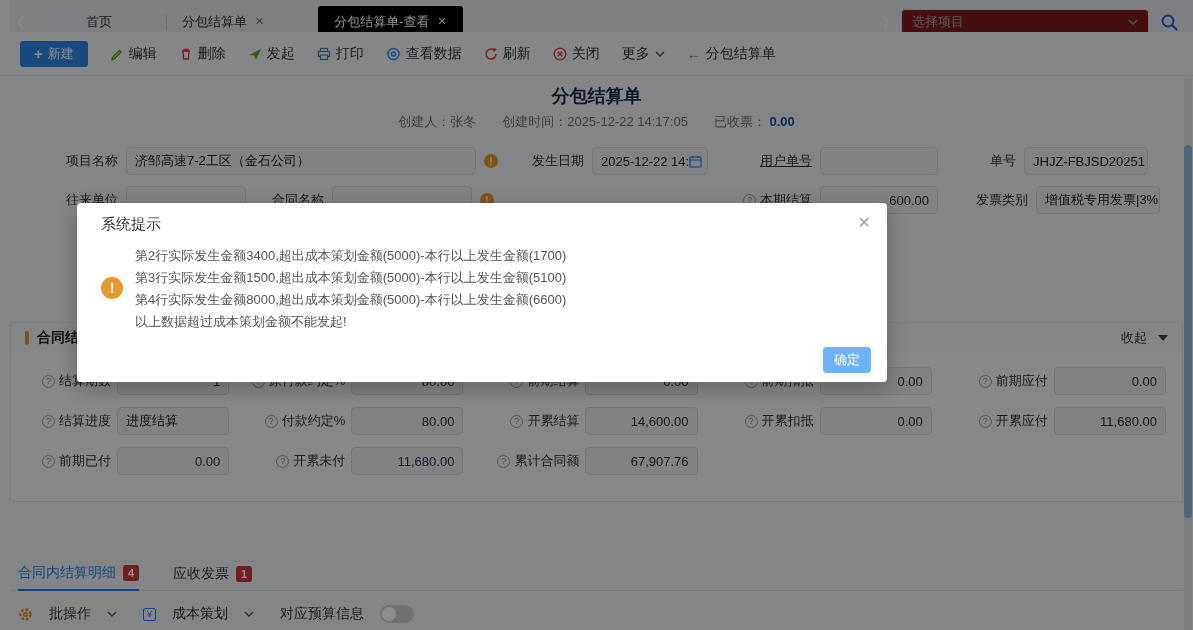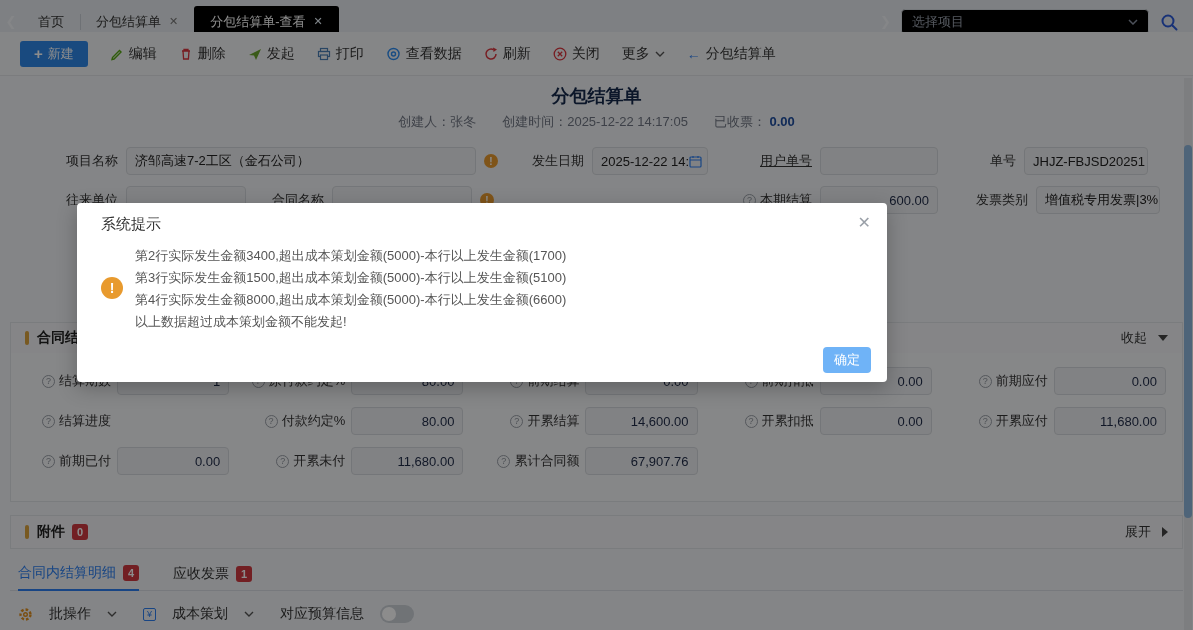--- a/index.html
+++ b/index.html
@@ -1,32 +1,32 @@
 <!DOCTYPE html>
 <html><head>
 <meta charset="utf-8">
 <style>
   * { margin:0; padding:0; box-sizing:border-box; }
   html,body { width:1193px; height:630px; }
   body { font-family:"Liberation Sans","DejaVu Sans",sans-serif; font-size:13px; color:#333; }
   .screen { position:relative; width:1193px; height:630px; background:#f1f3f6; overflow:hidden; }
 
   
-  .tabbar { position:absolute; top:0; left:0; right:0; height:44px; background:#e6eaee;
-            border-bottom:1px solid #d2d7dd; display:flex; align-items:center; }
+  .tabbar { position:absolute; top:0; left:10px; right:0; height:44px; background:#e6eaee;
+            border-bottom:1px solid #d2d7dd; display:flex; align-items:center;gap:38px; }
   .nav-back { width:22px; text-align:center; color:#f2f4f7; font-size:13px; font-weight:bold; cursor:pointer; }
   .tab { height:32px; display:flex; align-items:center; gap:8px; padding:0 16px; font-size:13px; color:#333; cursor:pointer; position:relative; }
   .tab + .tab::before { content:""; position:absolute; left:0; top:8px; height:16px; width:1px; background:#c9ced6; }
   .tab .x { color:#777; font-size:11px; }
   .tab.active { background:#000000; color:#fff; border-radius:3px 3px 0 0; }
   .tab.active .x { color:#eaf4fc; }
   .tab.active::before { display:none; }
   .tabbar-right { margin-left:auto; display:flex; align-items:center; gap:10px; padding-right:14px; }
   .nav-expand { color:#f2f4f7; font-weight:bold; font-size:13px; }
-  .proj-select { width:248px; height:26px; background:#000000; border:1px solid #d5dae1; border-radius:4px;
+  .proj-select { width:248px; height:26px; background:#7f1d1d; border:1px solid #d5dae1; border-radius:4px;
                  display:flex; align-items:center; padding:0 10px; color:#9aa1ad; }
   .proj-select .caret { margin-left:auto; }
 
   
   .toolbar { position:absolute; top:32px; left:0; right:0; height:44px; background:#f3f4f6;
              border-bottom:1px solid #e0e2e5; display:flex; align-items:center; gap:22px; padding:0 20px; }
   .btn-new { height:26px; padding:0 14px; background:#2f88e8; color:#fff; border:none; border-radius:3px;
              font-size:13px; display:flex; align-items:center; gap:5px; cursor:pointer; font-family:inherit; }
   .btn-new .plus { font-size:15px; font-weight:bold; line-height:1; }
   .tool { display:flex; align-items:center; gap:5px; font-size:14px; color:#333; cursor:pointer; }
@@ -339,20 +339,23 @@
               <span>0.00</span>
             </div>
         </div>
       </div>
       <div class="grow">
         <div class="cell">
           <span class="lbl">
               <span class="help">?</span>
               <span>结算进度</span>
             </span>
+          <div class="box">
+              <span>进度结算</span>
+            </div>
         </div>
         <div class="cell">
           <span class="lbl">
               <span class="help">?</span>
               <span>付款约定%</span>
             </span>
           <div class="box num">
               <span>80.00</span>
             </div>
         </div>
@@ -411,31 +414,20 @@
           <div class="box num">
               <span>67,907.76</span>
             </div>
         </div>
         <div class="cell"></div>
           <div class="cell"></div>
       </div>
     </div>
   </div>
 
-  <div class="panel" style="top:515px; height:34px;">
-    <div class="panel-hd" style="height:32px">
-      <span class="orange-bar"></span>
-      <span class="panel-title">附件</span>
-      <span class="badge">0</span>
-      <span class="right">
-        <span>展开</span>
-        <span class="tri-right"></span>
-      </span>
-    </div>
-  </div>
 
   <div class="dtabs">
     <div class="dtab active">
       <span>合同内结算明细</span>
       <span class="badge">4</span>
     </div>
     <div class="dtab">
       <span>应收发票</span>
       <span class="badge">1</span>
     </div>

